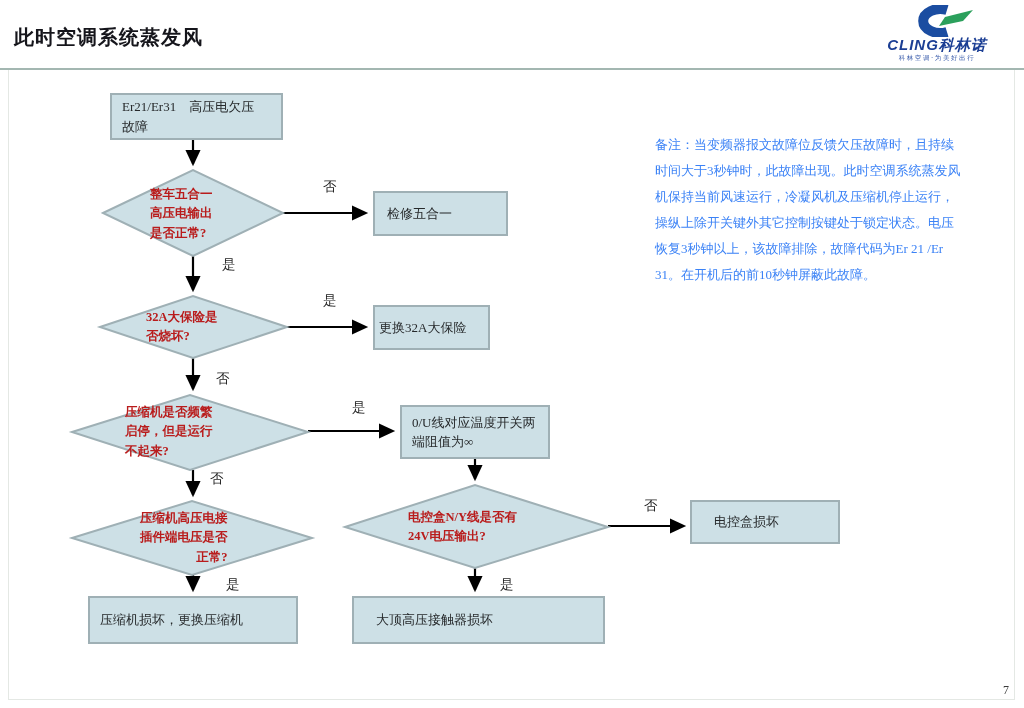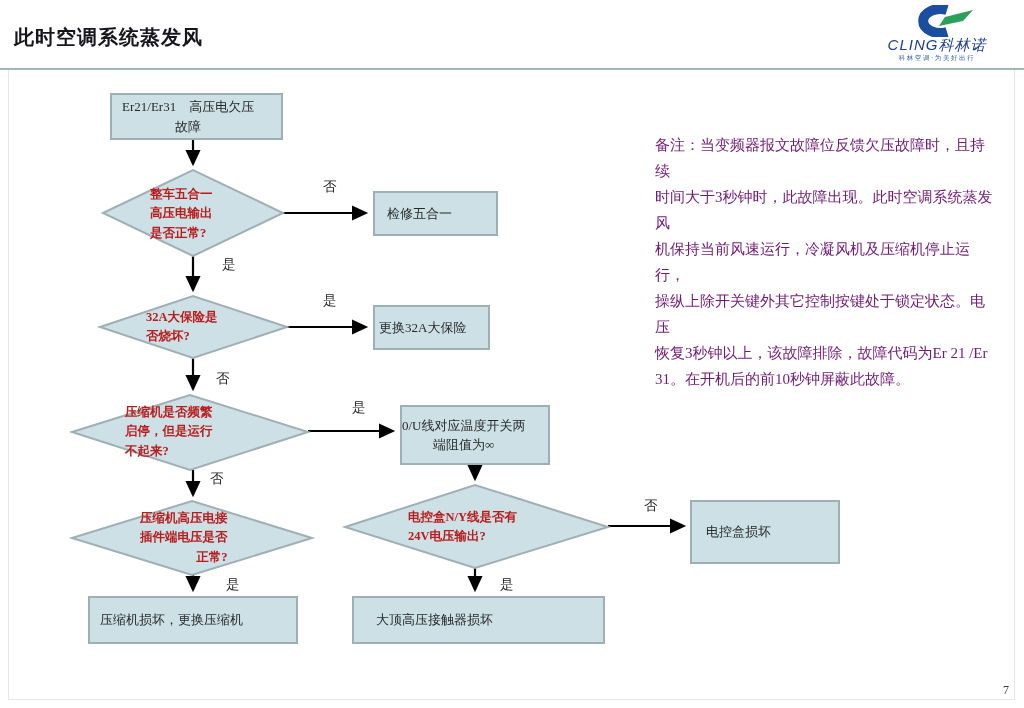--- a/index.html
+++ b/index.html
@@ -21,43 +21,43 @@
     position:absolute; left:8px; top:70px; width:1007px; height:630px;
     border:1px solid #e4e8e4; border-top:none; box-sizing:border-box;
   }
   .logo {
     position:absolute; left:858px; top:5px; width:158px; height:60px;
     text-align:center;
   }
   .logo-mark { display:block; height:32px; margin:0 auto; }
   .logo-text {
     font-family:"Liberation Sans","DejaVu Sans",sans-serif;
-    font-weight:normal; font-style:italic; font-size:15px;
+    font-weight:bold; font-style:italic; font-size:15px;
     color:var(--brand-text,#1b3e94); letter-spacing:1px; line-height:15px;
   }
   .logo-tagline {
     font-family:"Liberation Sans","DejaVu Sans",sans-serif;
     font-size:6.5px; color:#3a5cab; letter-spacing:1.6px; margin-top:2px;
   }
   .flow-layer { position:absolute; left:0; top:0; width:1024px; height:708px; }
   .node-box {
     position:absolute; box-sizing:border-box;
     background:var(--node-fill,#cde0e6);
     border:2px solid var(--node-border,#9fb0b5);
     display:flex; align-items:center;
-    font-size:13px; color:#26292b; line-height:1.5; white-space:pre-line;text-align:center;
+    font-size:13px; color:#26292b; line-height:1.5; white-space:pre-line;
   }
   .diamond-text {
     position:absolute; font-size:12.5px; color:#b91c1c;
     line-height:1.55; white-space:pre-line;font-weight:bold;
   }
   .edge-label { position:absolute; font-size:13.5px; color:#1f1f1f; }
   .note {
     position:absolute; left:655px; top:132px; width:338px;
-    font-size:15px; line-height:26px; color:#701a75; white-space:pre-line;
+    font-size:13px; line-height:26px; color:#3b82f6; white-space:pre-line;
   }
   .page-number {
     position:absolute; left:1003px; top:683px; font-size:12px; color:#3a3a3a;
   }
 </style>
 </head>
 <body>
 
 <div class="page-title">此时空调系统蒸发风</div>
 
@@ -97,30 +97,30 @@
     <polygon points="100,327 193,296 287,327 193,358"></polygon>
     <polygon points="72,432 190,395 308,432 190,470"></polygon>
     <polygon points="72,538 192,501 312,538 192,575"></polygon>
     <polygon points="345,527 475,485 608,527 475,568"></polygon>
   </g>
 </svg>
 
 <div class="node-box" style="left:110px; top:93px; width:173px; height:47px; padding-left:10px;">Er21/Er31　高压电欠压
 故障</div>
 
-<div class="node-box" style="left:373px; top:191px; width:125px; height:45px; padding-left:12px;">检修五合一</div>
+<div class="node-box" style="left:373px; top:191px; width:135px; height:45px; padding-left:12px;">检修五合一</div>
 
 <div class="node-box" style="left:373px; top:305px; width:117px; height:45px; padding-left:4px;">更换32A大保险</div>
 
-<div class="node-box" style="left:400px; top:405px; width:150px; height:60px; padding-left:0;">0/U线对应温度开关两
+<div class="node-box" style="left:400px; top:405px; width:150px; height:54px; padding-left:10px;">0/U线对应温度开关两
 端阻值为∞</div>
 
 <div class="node-box" style="left:88px; top:596px; width:210px; height:48px; padding-left:10px;">压缩机损坏，更换压缩机</div>
 
-<div class="node-box" style="left:690px; top:500px; width:150px; height:64px; padding-left:14px;">电控盒损坏</div>
+<div class="node-box" style="left:690px; top:500px; width:150px; height:44px; padding-left:22px;">电控盒损坏</div>
 
 <div class="node-box" style="left:352px; top:596px; width:253px; height:48px; padding-left:22px;">大顶高压接触器损坏</div>
 
 <div class="diamond-text" style="left:150px; top:185px;">整车五合一
 高压电输出
 是否正常?</div>
 <div class="diamond-text" style="left:146px; top:308px;">32A大保险是
 否烧坏?</div>
 <div class="diamond-text" style="left:125px; top:403px;">压缩机是否频繁
 启停，但是运行

